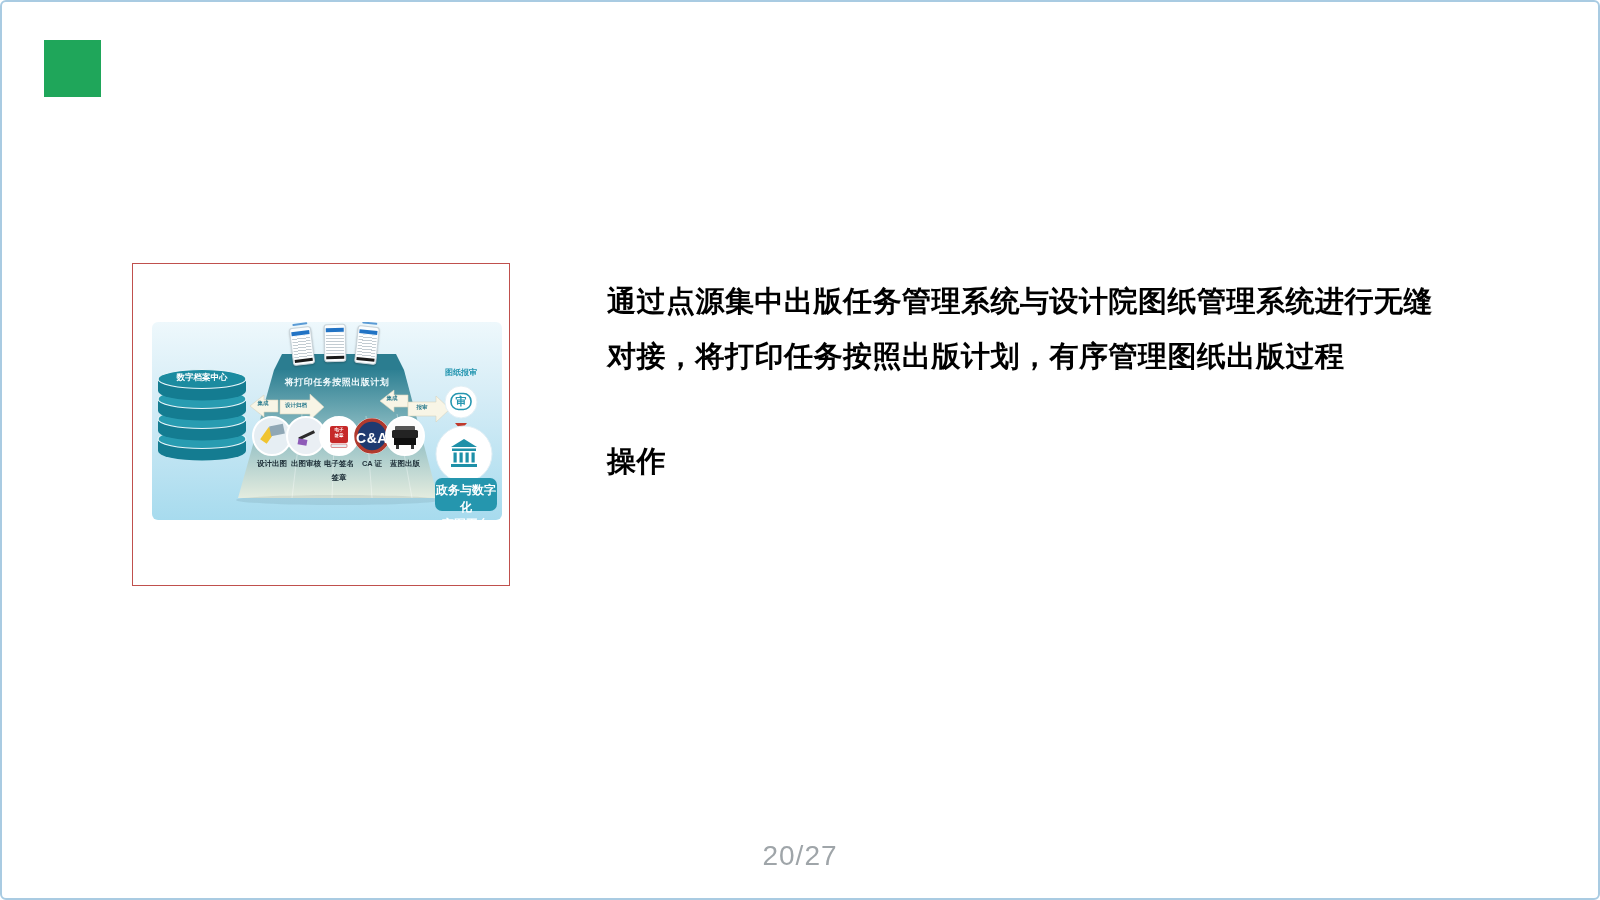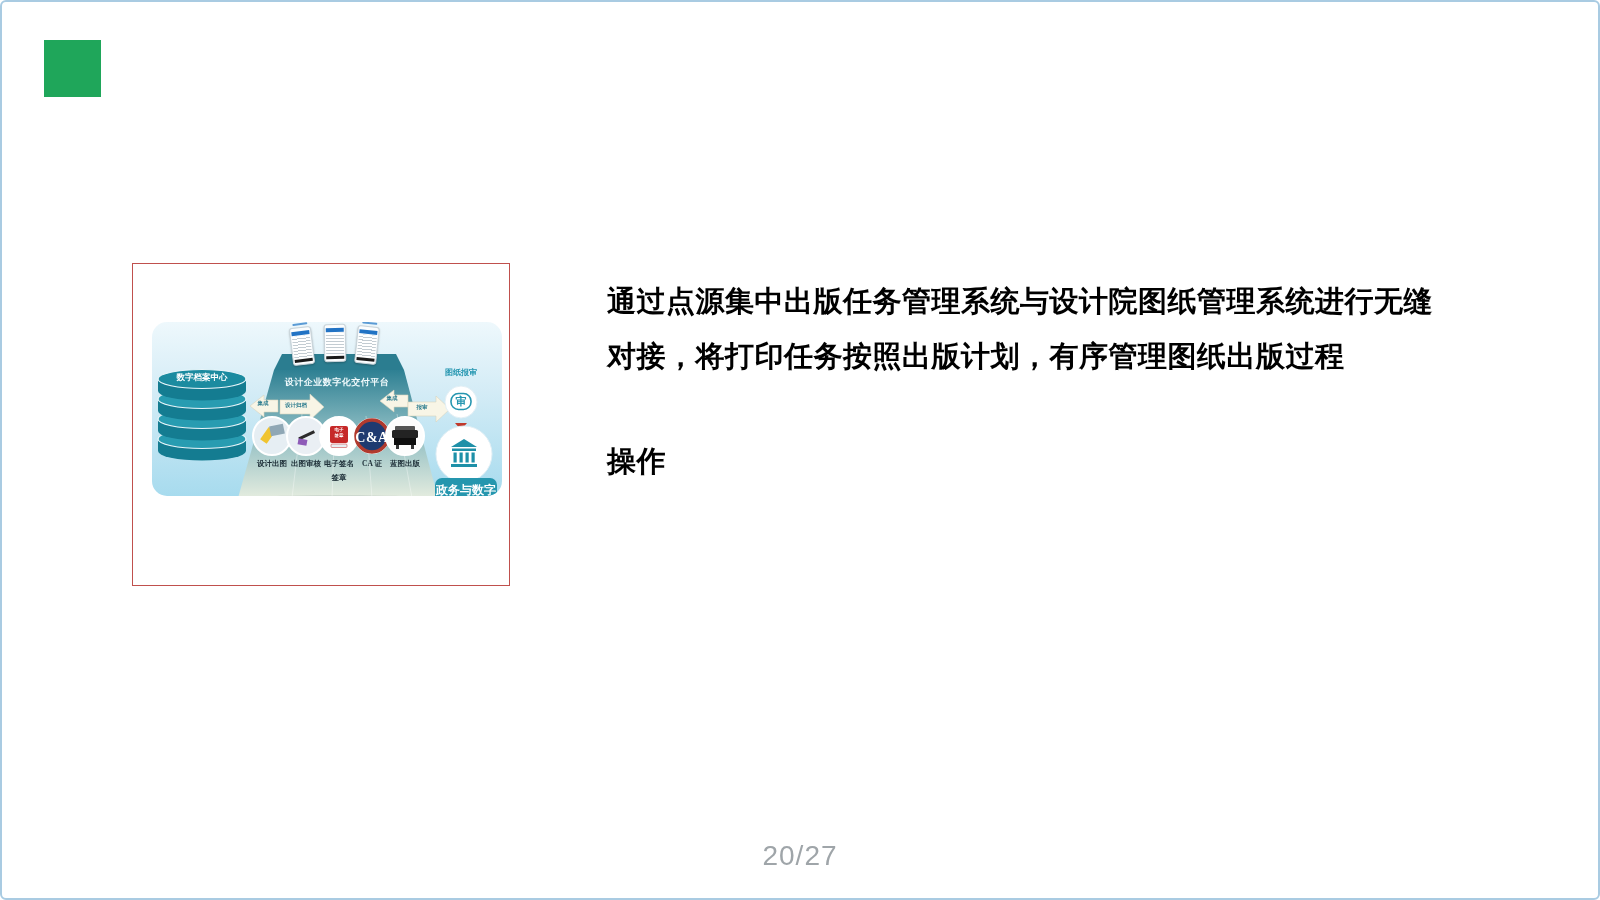--- a/index.html
+++ b/index.html
@@ -16,22 +16,22 @@
 
   
   .body-text { position:absolute; left:605px; width:860px; color:#000; font-weight:800; font-size:29px; }
   .body-text .ln { display:block; line-height:55px; letter-spacing:0.5px; }
   #para1 { top:272px; }
   #para2 { top:432px; }
 
   
   .image-frame { position:absolute; left:130px; top:261px; width:378px; height:323px;
                  border:1.5px solid #c0504d; background:#fff; }
-  .diagram { position:absolute; left:19px; top:58px; width:350px; height:174px; border-radius:15px;
-             background:linear-gradient(180deg,#eef8fc 0%,#d4ecf6 40%,#a7dbee 100%); overflow:hidden;font-family:Liberation Serif, serif; }
+  .diagram { position:absolute; left:19px; top:58px; width:350px; height:198px; border-radius:6px;
+             background:linear-gradient(180deg,#eef8fc 0%,#d4ecf6 40%,#a7dbee 100%); overflow:hidden; }
   .diagram svg { position:absolute; left:0; top:0; }
 
   .ov { position:absolute; text-align:center; }
   .db-label       { left:8px;   top:50px;  width:84px;  font-size:8.5px; font-weight:700; color:#fff; }
   .platform-label { left:118px; top:54px;  width:134px; font-size:9px;   font-weight:700; color:#f2fbfd; letter-spacing:0.5px; }
   .arrow-txt      { font-size:5.5px; font-weight:700; color:#2e7d8f; line-height:1; }
   #arrL-back { left:99px;  top:79px; width:24px; }
   #arrL-fwd  { left:127px; top:81px; width:34px; }
   #arrR-back { left:228px; top:74px; width:24px; }
   #arrR-fwd  { left:256px; top:83px; width:28px; }
@@ -185,21 +185,21 @@
           <div class="home"></div>
       </div>
       <div class="phone" id="phone2">
         <div class="cap"></div>
           <div class="hdr"></div>
           <div class="rows"></div>
           <div class="home"></div>
       </div>
 
       <div class="ov db-label">数字档案中心</div>
-      <div class="ov platform-label">设计企业数字化交付平台</div>
+      <div class="ov platform-label">将打印任务按照出版计划</div>
       <div class="ov arrow-txt" id="arrL-back">集成</div>
       <div class="ov arrow-txt" id="arrL-fwd">设计归档</div>
       <div class="ov arrow-txt" id="arrR-back">集成</div>
       <div class="ov arrow-txt" id="arrR-fwd">报审</div>
 
       <div class="ov stamp-text">
         <span>电子</span><br>
         <span>签章</span>
       </div>
       <div class="ov ca-text">C&amp;A</div>

